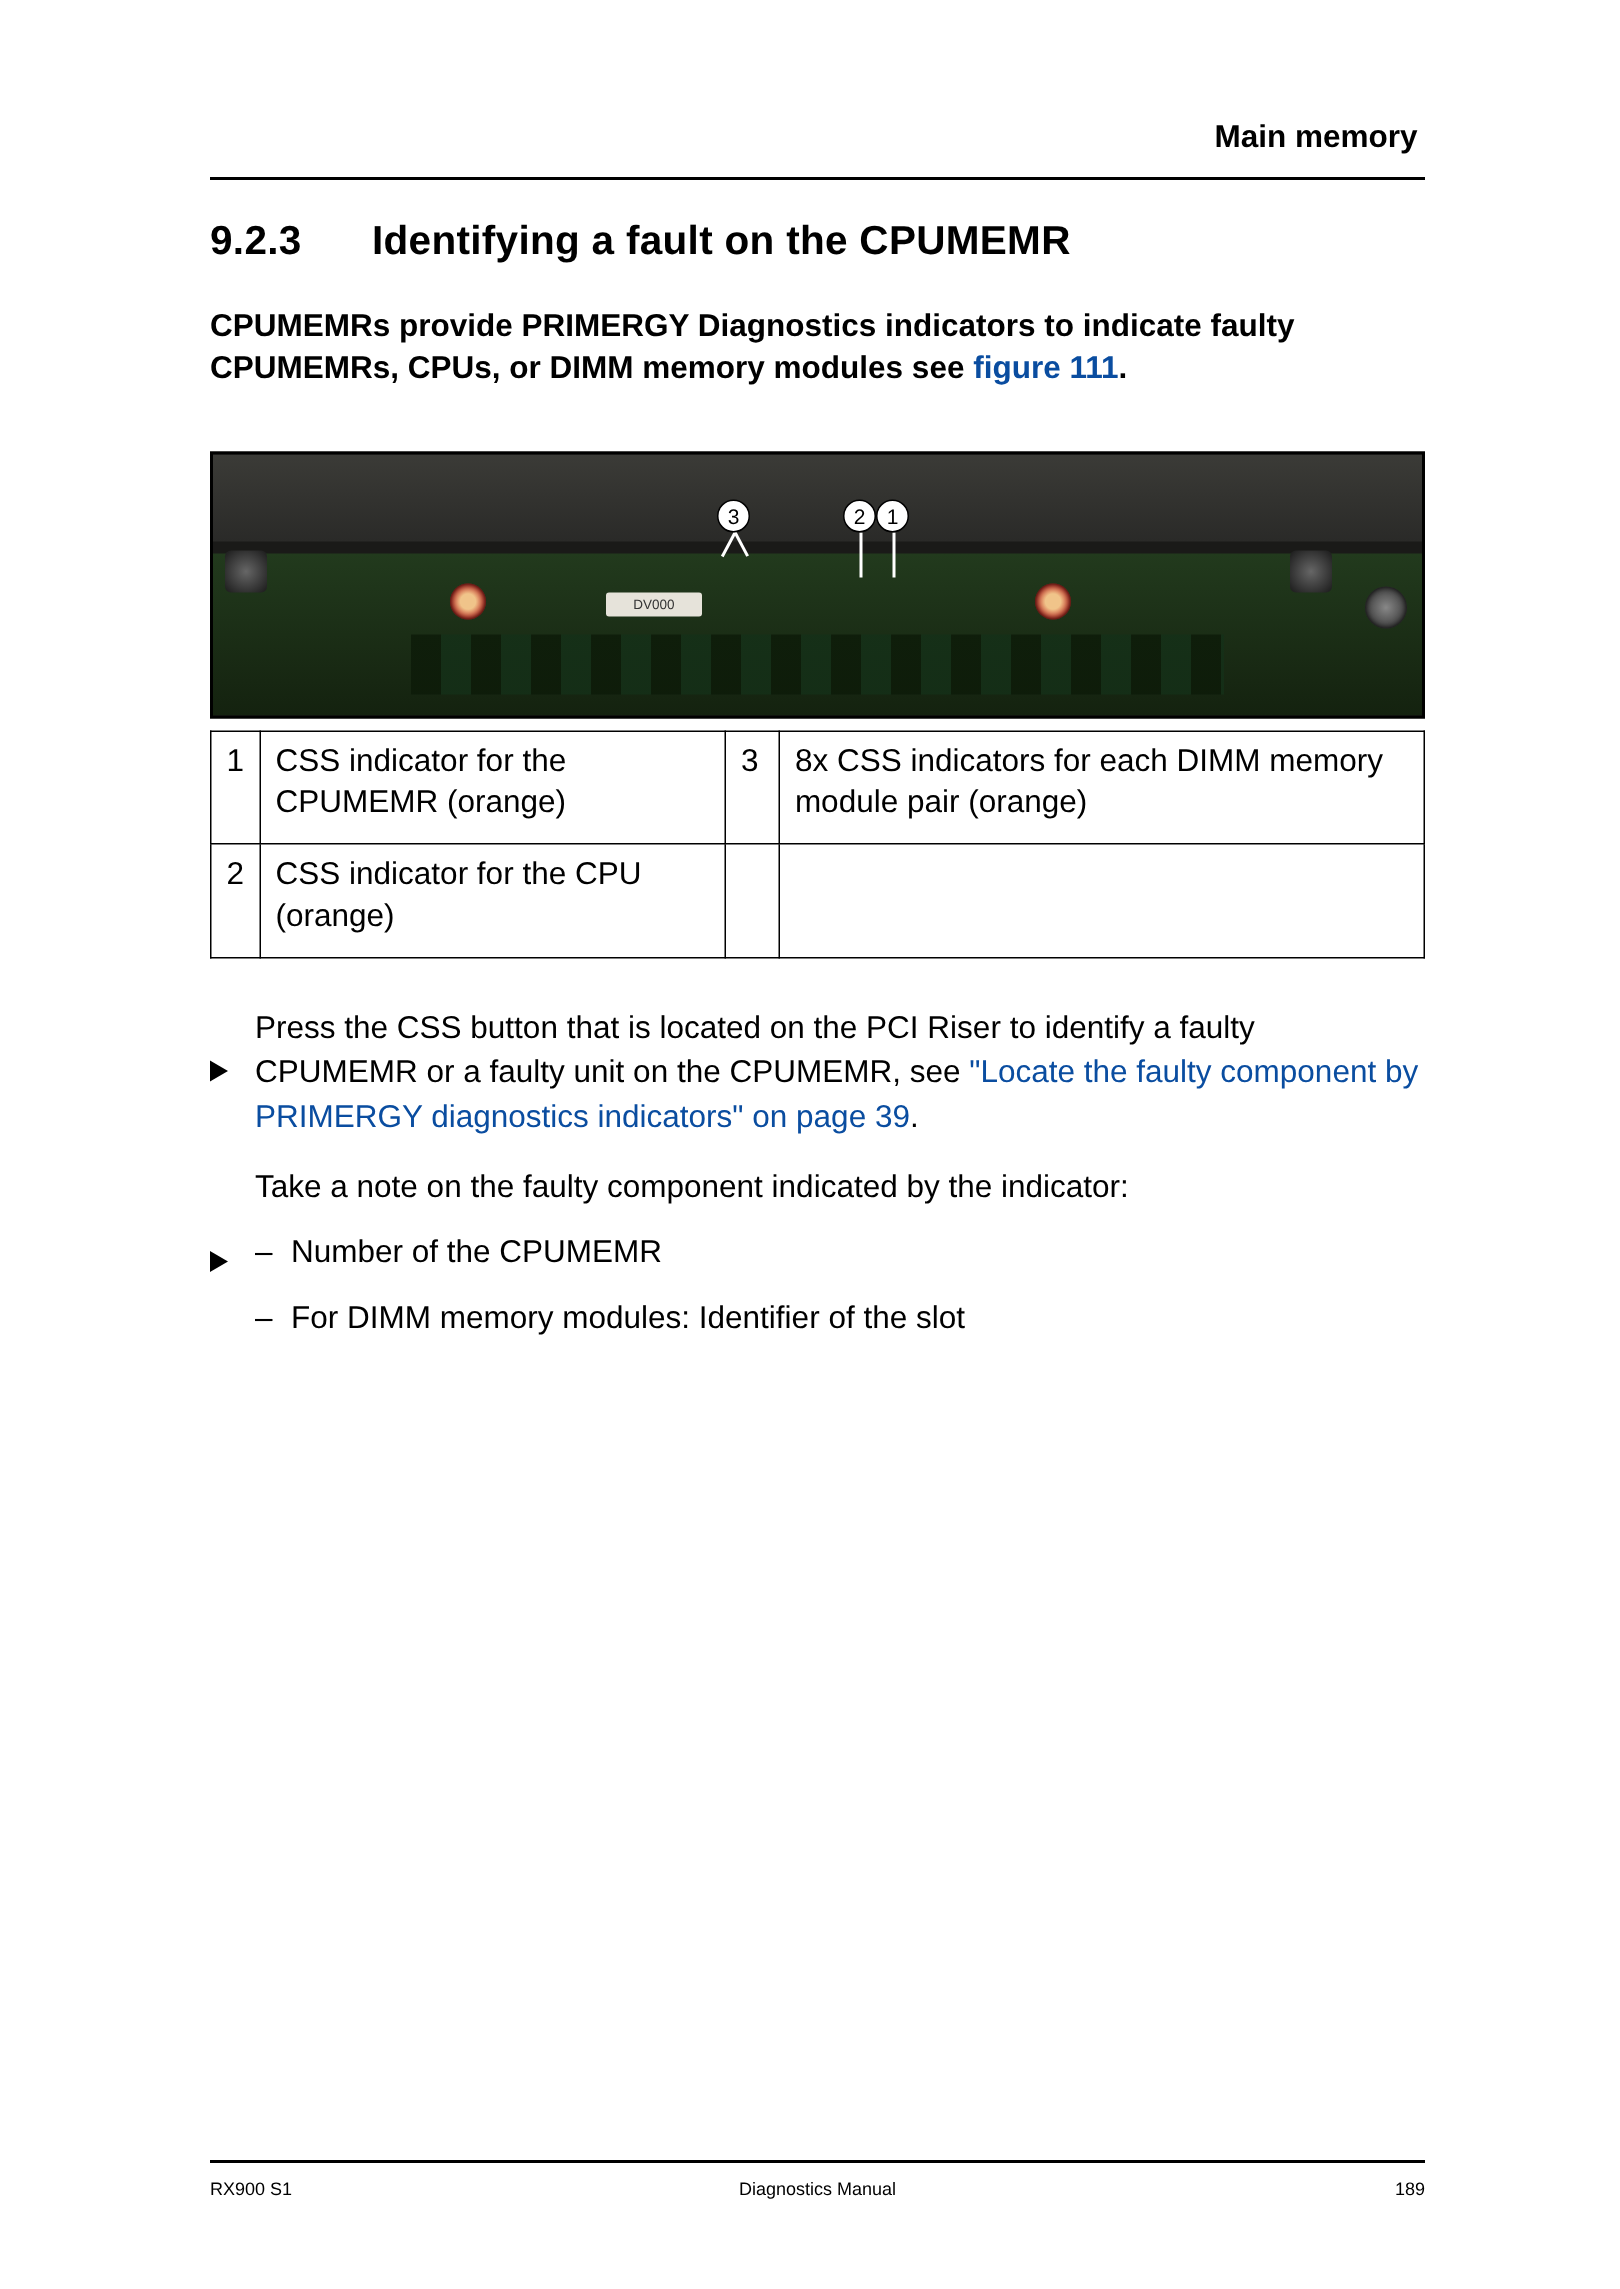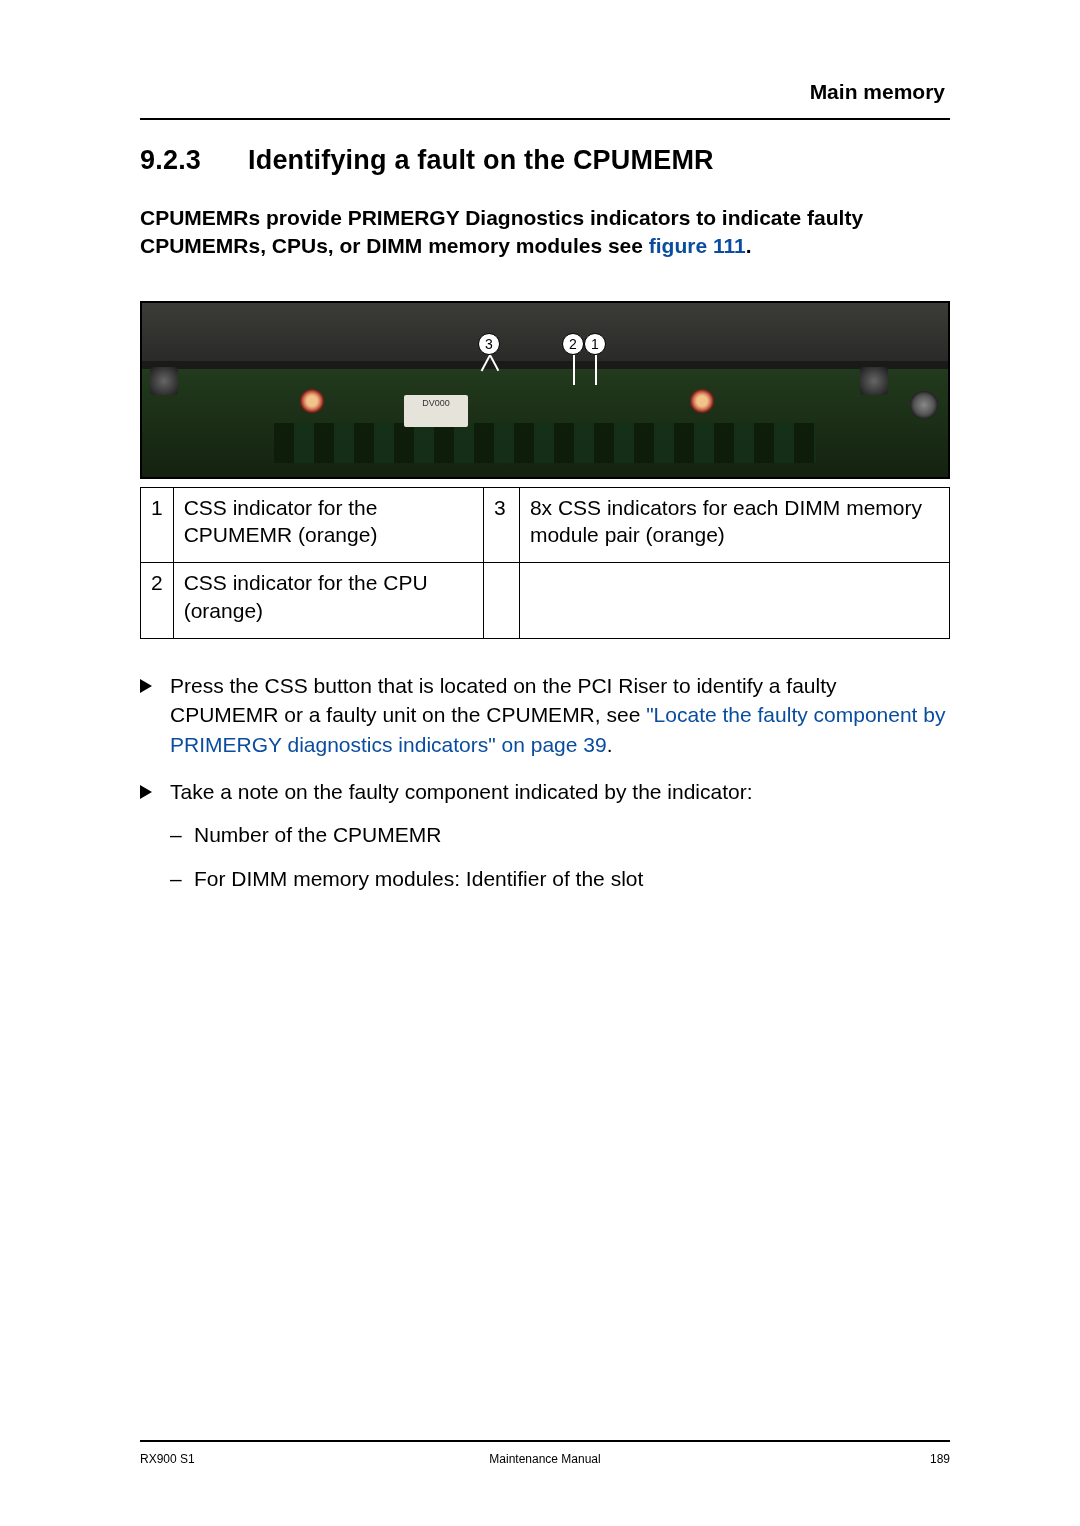--- a/index.html
+++ b/index.html
@@ -51,21 +51,21 @@
     border: 2px solid #000;
     width: 100%;
     height: 178px;
     position: relative;
     background: #1a1a18;
     overflow: hidden;
   }
   
   .pcb-top { position:absolute; top:0; left:0; right:0; height:58px; background: linear-gradient(#3b3b37,#2a2a28); }
   .pcb-board { position:absolute; top:66px; left:0; right:0; bottom:0; background: linear-gradient(#223a1d,#14220f); }
-  .board-label { position:absolute; top:92px; left:262px; width:64px; height:32px; background:#e6e3da; border-radius:2px; text-align:center; font-size:9px; line-height:16px; color:#333; }
+  .board-label { position:absolute; top:92px; left:262px; width:64px; height:16px; background:#e6e3da; border-radius:2px; text-align:center; font-size:9px; line-height:16px; color:#333; }
   .edge-bar { position:absolute; top:68px; left:4px; right:4px; height:6px; background:#333; }
   .screw { position:absolute; width:24px; height:24px; border-radius:50%; background: radial-gradient(#f0c48a 30%, #c53027 70%); box-shadow: inset 0 0 4px #000; }
   .screw.s1 { top:86px; left:158px; }
   .screw.s2 { top:86px; left:548px; }
   .screw.s3 { top:88px; right:10px; width:28px; height:28px; background: radial-gradient(#888, #222); }
   .knob { position:absolute; top:64px; width:28px; height:28px; background: radial-gradient(#666,#1a1a1a); border-radius:4px; }
   .knob.k1 { left:8px; }
   .knob.k2 { right:60px; }
   .slot-strip { position:absolute; top:120px; left:132px; right:132px; height:40px; background: repeating-linear-gradient(90deg,#0c1a08 0 20px,#143018 20px 40px); opacity:.8;}
   .callout {
@@ -99,21 +99,21 @@
   }
   table.legend td {
     border: 1px solid #000;
     padding: 6px 10px 14px 10px;
     vertical-align: top;
     line-height: 1.3;
   }
   table.legend td.num { width: 32px; }
   table.legend td.right-num { width: 36px; }
   .steps { margin-top: 32px; }
-  .step { display: flex; margin-bottom: 18px; font-size: 21px; line-height: 1.4; }
+  .step { display: flex; margin-bottom: 18px; font-size: 21px; line-height: 1.4; align-items: center; }
   .step .marker { width: 30px; flex: 0 0 30px; }
   .step .body { flex: 1; }
   .tri {
     display:inline-block; width:0; height:0;
     border-top:7px solid transparent;
     border-bottom:7px solid transparent;
     border-left:12px solid #000;
     margin-top:6px;
   }
   ul.sub { list-style: none; margin-top: 14px; }
@@ -210,17 +210,17 @@
           </ul>
         </div>
       </div>
 
     </div>
 
   </div>
 
   <div class="footer">
     <span>RX900 S1</span>
-    <span class="center">Maintenance Manual</span>
+    <span class="center">Diagnostics Manual</span>
     <span>189</span>
   </div>
 
 </div>
 
 </body></html>

